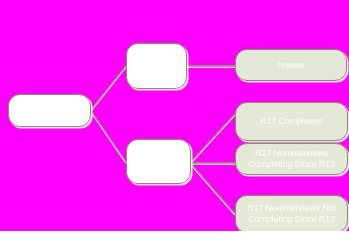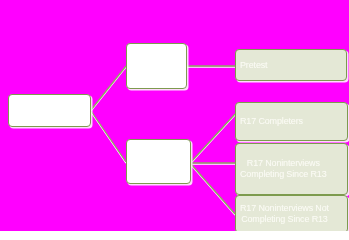--- a/index.html
+++ b/index.html
@@ -20,24 +20,24 @@
     left: 0;
     top: 0;
     width: 349px;
     height: 231px;
     pointer-events: none;
   }
   .node {
     position: absolute;
     box-sizing: border-box;
     border: 1.6px solid #7D9B4E;
-    border-radius: 4px;
+    border-radius: 12px;
     display: flex;
     align-items: center;
-    justify-content: flex-start;
+    justify-content: center;
     text-align: center;
     box-shadow: 1.5px 1.5px 0 rgba(255,255,255,0.85);
     z-index: 2;
   }
   .node.blank {
     background: #FFFFFF;
   }
   .node.filled {
     background: #E4E8D6;
   }
@@ -98,21 +98,21 @@
   </div>
 
   <div class="node filled" style="left: 235px; top: 49px; width: 112px; height: 32px;">
     <span class="node-label">Pretest</span>
   </div>
 
   <div class="node filled" style="left: 235px; top: 94px; width: 113px; height: 39px; margin-top: 8px;">
     <span class="node-label">R17 Completers</span>
   </div>
 
-  <div class="node filled" style="left: 235px; top: 143px; width: 113px; height: 52px;">
+  <div class="node filled" style="left: 235px; top: 143px; width: 113px; height: 32px;">
     <span class="node-label">R17 Noninterviews
 Completing Since R13</span>
   </div>
 
   <div class="node filled" style="left: 235px; top: 195px; width: 113px; height: 38px;">
     <span class="node-label">R17 Noninterviews Not
 Completing Since R13</span>
   </div>
 
 </div>

